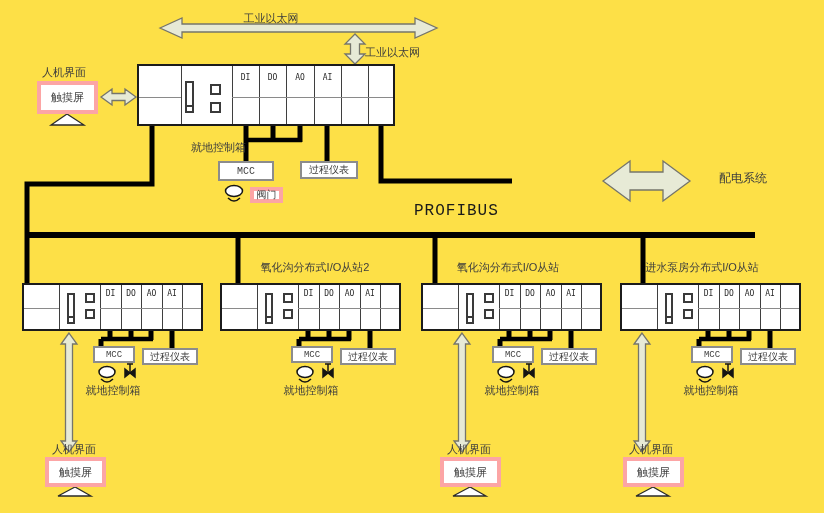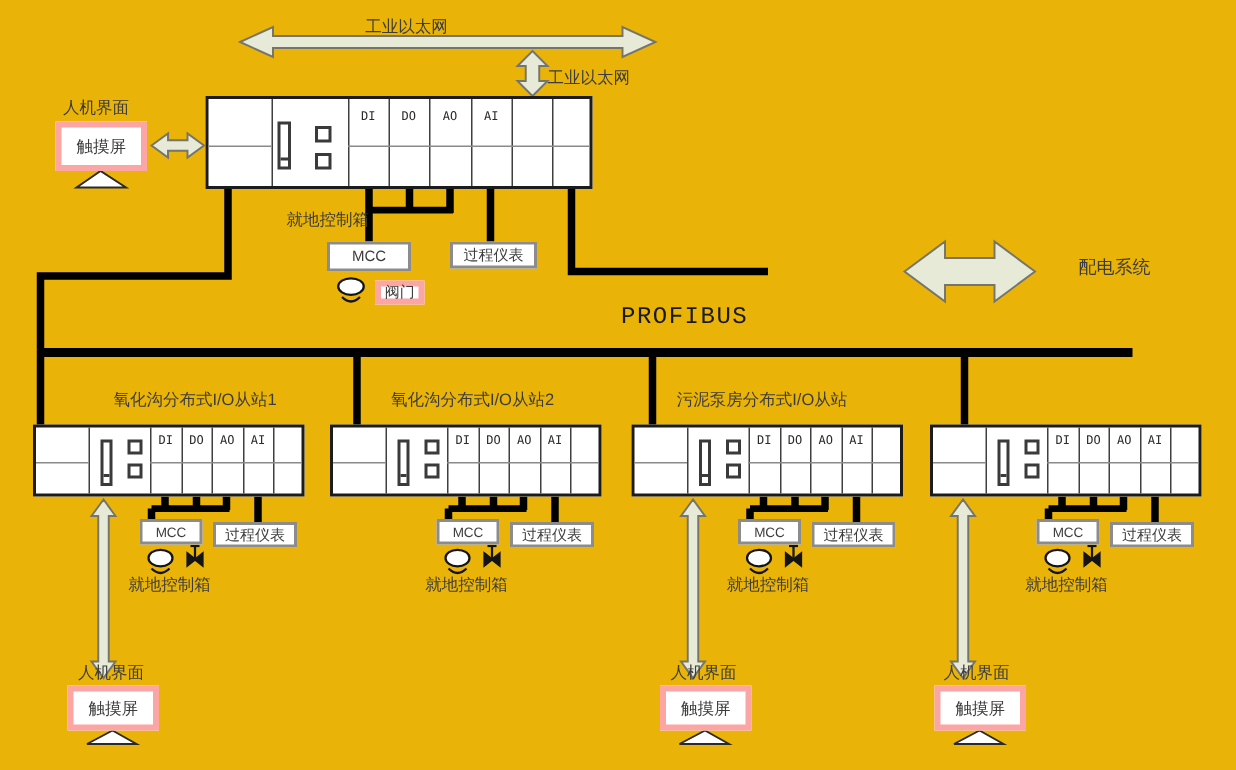--- a/index.html
+++ b/index.html
@@ -1,24 +1,24 @@
 <!DOCTYPE html>
 <html><head>
 <meta charset="utf-8">
 <style>
   html,body{margin:0;padding:0;background:#fff}
-  #canvas{position:relative;width:824px;height:513px;background:#eab308;overflow:hidden;
+  #canvas{position:relative;width:824px;height:513px;background:#fde047;overflow:hidden;
           font-family:"Liberation Sans",sans-serif}
   #wires{position:absolute;left:0;top:0}
   .lbl{position:absolute;font-size:11px;color:#3d3d3d;white-space:nowrap;line-height:13px}
   .ctr{text-align:center}
   .box{position:absolute;background:#fff;border:4px solid #fca5a5;display:flex;
        align-items:center;justify-content:center;font-size:11px;color:#3d3d3d;box-sizing:border-box}
   .graybox{border:2px solid #8c8c8c}
-  .mono{font-family:Liberation Sans, sans-serif}
+  .mono{font-family:Liberation Mono, monospace}
   .rack{position:absolute;background:#fff;border:2px solid #1c1c1c;box-sizing:border-box}
   .rack .v{position:absolute;top:0;bottom:0;width:1px;background:#3f3f3f}
   .rack .h{position:absolute;height:1px;background:#8a8a8a}
   .mod{position:absolute;text-align:center;font-family:"DejaVu Sans Mono",monospace;
        font-size:8px;color:#2a2a2a;letter-spacing:0px}
   .cpu-slot{position:absolute;border:2px solid #3a3a3a;background:#fff;box-sizing:border-box}
   .cpu-slot .slot-line{position:absolute;left:0;right:0;height:2px;background:#3a3a3a}
   .cpu-key{position:absolute;width:11px;height:11px;border:2px solid #3a3a3a;background:#fff;box-sizing:border-box}
   .wiringbox{position:absolute;background:#eaedda;border:2px solid #5a5a55;display:flex;
        align-items:center;justify-content:center;font-size:20px;color:#3a3a3a;letter-spacing:2px;box-sizing:border-box}
@@ -170,23 +170,23 @@
 
   <div class="lbl" style="left:191px;top:141px">就地控制箱</div>
   <div class="box graybox mono" style="left:218px;top:161px;width:56px;height:20px;font-size:10px">MCC</div>
   <div class="box" style="left:250px;top:187px;width:33px;height:16px;font-size:10px">阀门</div>
   <div class="box graybox" style="left:300px;top:161px;width:58px;height:18px;font-size:10px">过程仪表</div>
 
   <div class="lbl" style="left:719px;top:172px;font-size:12px">配电系统</div>
 
   <div class="profibus" style="left:414px;top:202px">PROFIBUS</div>
 
-  <div class="lbl ctr" style="left:55px;top:261px;width:150px">氧化沟分布式I/O从站1</div>
   <div class="lbl ctr" style="left:240px;top:261px;width:150px">氧化沟分布式I/O从站2</div>
-  <div class="lbl ctr" style="left:433px;top:261px;width:150px">污泥泵房分布式I/O从站</div>
+  <div class="lbl ctr" style="left:433px;top:261px;width:150px">氧化沟分布式I/O从站</div>
+  <div class="lbl ctr" style="left:627px;top:261px;width:150px">进水泵房分布式I/O从站</div>
 
   <div class="rack" style="left:22px;top:283px;width:181px;height:48px">
     <div class="v" style="left:35px"></div>
     <div class="v" style="left:76px"></div>
     <div class="v" style="left:97px"></div>
     <div class="v" style="left:117px"></div>
     <div class="v" style="left:138px"></div>
     <div class="v" style="left:158px"></div>
     <div class="h" style="left:0;width:35px;top:23px"></div>
     <div class="h" style="left:76px;width:101px;top:23px"></div>

